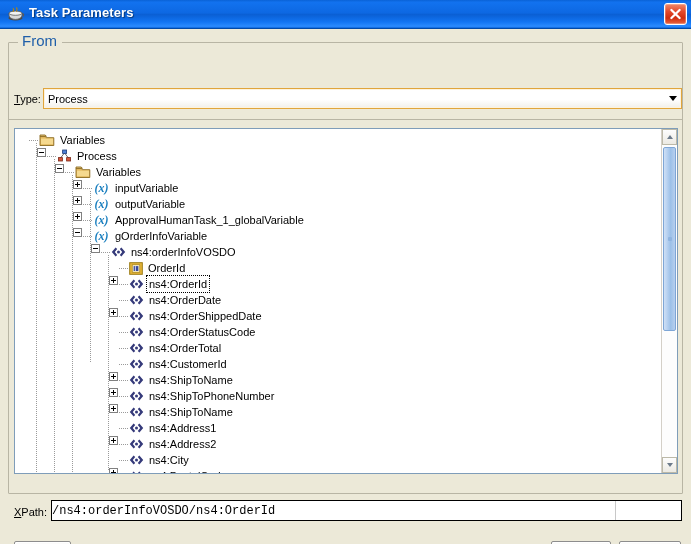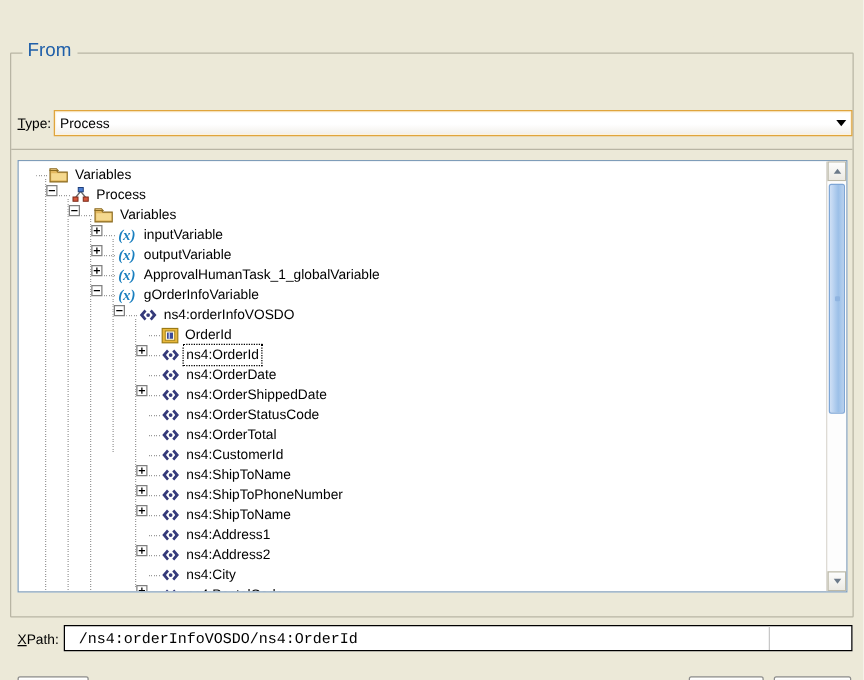--- a/index.html
+++ b/index.html
@@ -376,21 +376,21 @@
     height: 21px;
     border: 1px solid #000000;
     background: #ffffff;
     box-sizing: border-box;
     display: flex;
     align-items: center;
     cursor: text;
   }
   .xp-value {
     flex: 1;
-    padding-left: 11px;
+    padding-left: 0;
     font-family: "Liberation Mono", monospace;
     font-size: 12px;
     color: #000;
     white-space: nowrap;
     overflow: hidden;
   }
   .xp-divider {
     width: 1px;
     height: 19px;
     background: #c8c8c8;
@@ -417,20 +417,40 @@
   }
   #btn-help   { left: 14px;  top: 512px; width: 57px; }
   #btn-ok     { left: 551px; top: 512px; width: 60px; }
   #btn-cancel { left: 619px; top: 512px; width: 62px; }
 </style>
 </head>
 <body>
 
 <div id="window">
 
+  <div id="titlebar">
+    <div class="tb-inner">
+      <span class="app-icon">
+        <svg width="18" height="18" viewBox="0 0 18 18">
+          <ellipse cx="8.5" cy="13" rx="7" ry="2.4" fill="#4a4a4a"></ellipse>
+          <path d="M2 8 h13 v2.2 a6.5 4.2 0 0 1 -13 0 z" fill="#d9d9d9" stroke="#5a5a5a" stroke-width="0.8"></path>
+          <ellipse cx="8.5" cy="8.2" rx="6.5" ry="2.1" fill="#f2f2f2" stroke="#5a5a5a" stroke-width="0.8"></ellipse>
+          <path d="M15 8.6 q3 0.6 0.6 3" fill="none" stroke="#5a5a5a" stroke-width="1.1"></path>
+          <path d="M6 6.6 q1.4 -2 0 -3.6" fill="none" stroke="#b8860b" stroke-width="1.1"></path>
+          <path d="M9.5 6.6 q1.4 -2.2 0 -4.2" fill="none" stroke="#b8860b" stroke-width="1.1"></path>
+        </svg>
+      </span>
+      <span class="title-text">Task Parameters</span>
+      <span class="close-btn">
+        <svg width="15" height="14" viewBox="0 0 15 14">
+          <path d="M3.4 3 L11.6 11 M11.6 3 L3.4 11" stroke="#ffffff" stroke-width="2.3" stroke-linecap="round"></path>
+        </svg>
+      </span>
+    </div>
+  </div>
 
   <div id="body-area">
 
     <div class="groupbox"></div>
     <div class="groupbox-title">From</div>
 
     <div class="type-label"><u>T</u>ype:</div>
     <div class="combo">
       <span class="combo-value">Process</span>
       <span class="combo-arrow">

